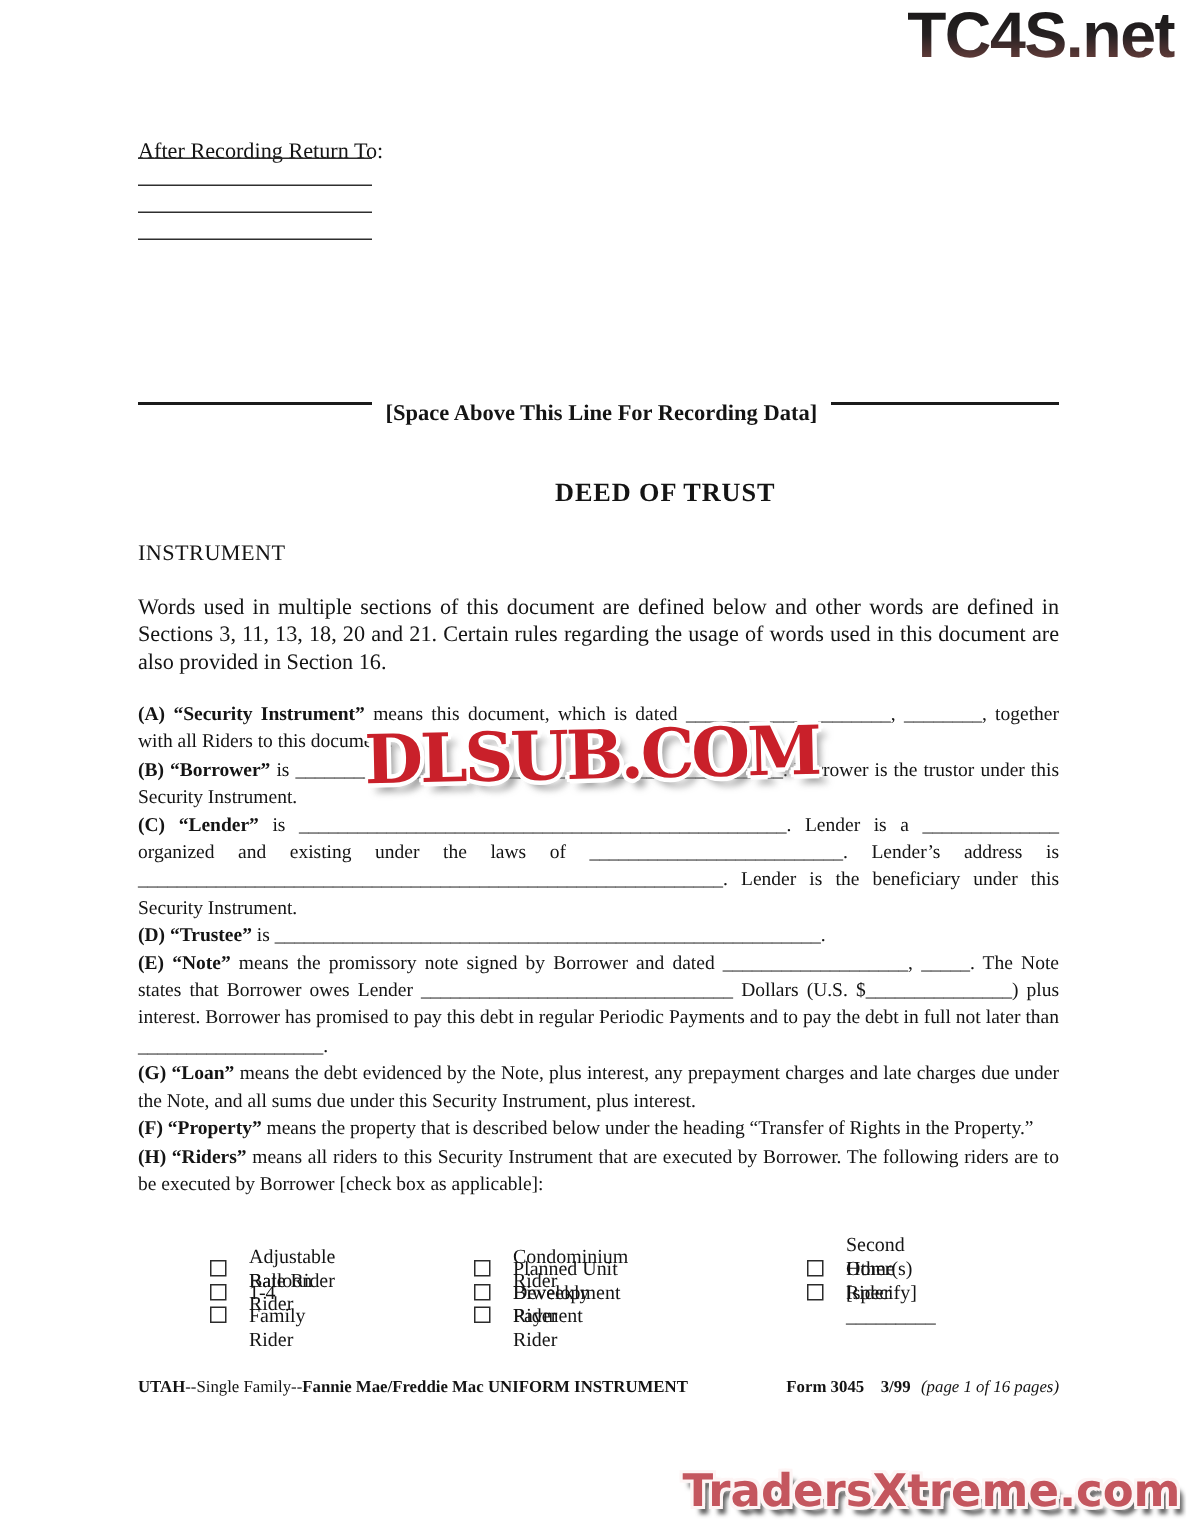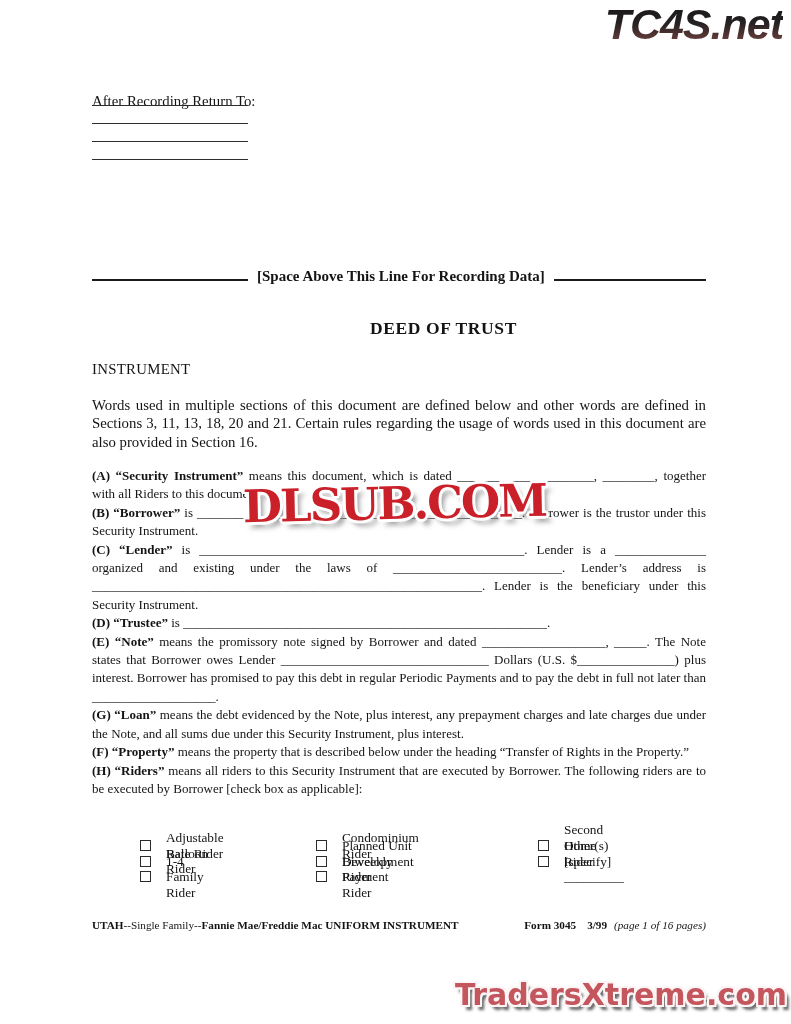--- a/index.html
+++ b/index.html
@@ -6,21 +6,21 @@
   .page{
     position:relative;width:791px;height:1024px;background:#ffffff;
     overflow:hidden;font-family:"Liberation Serif",serif;color:#141414;
   }
   
   .wm-tc4s{
     position:absolute;top:0px;right:8px;
     font-family:"Liberation Sans",sans-serif;font-weight:bold;
     font-size:43px;letter-spacing:-1px;
     background:linear-gradient(180deg,#151515 0%,#262122 48%,#5e3a38 78%,#a08684 100%);
-    -webkit-background-clip:text;background-clip:text;color:transparent;font-style:italic;
+    -webkit-background-clip:text;background-clip:text;color:transparent;
   }
   .wm-dlsub{
     position:absolute;left:243px;top:477px;
     font-family:"DejaVu Serif",serif;font-weight:bold;
     font-size:45px;letter-spacing:-2px;color:#c9202a;
     transform:rotate(-1.2deg);white-space:nowrap;
     text-shadow:
       -2px -2px 0 #fff,2px -2px 0 #fff,-2px 2px 0 #fff,2px 2px 0 #fff,
       -3px 0 0 #fff,3px 0 0 #fff,0 -3px 0 #fff,0 3px 0 #fff,
       5px 6px 5px rgba(130,130,130,.75);
@@ -31,21 +31,21 @@
     font-size:30px;letter-spacing:0px;color:#c4565e;white-space:nowrap;
     text-shadow:
       -2px -2px 0 #fdf5f5,2px -2px 0 #fdf5f5,-2px 2px 0 #fdf5f5,2px 2px 0 #fdf5f5,
       -2px 0 0 #fdf5f5,2px 0 0 #fdf5f5,0 -2px 0 #fdf5f5,0 2px 0 #fdf5f5,
       4px 5px 3px rgba(70,70,70,.85);
   }
   
   .return-label{position:absolute;left:92px;top:93px;font-size:14.8px;}
   .blank-line{position:absolute;left:92px;width:156px;height:0;border-bottom:1.6px solid #2e2e2e;}
   
-  .recline{position:absolute;left:92px;top:268px;width:614px;display:flex;align-items:flex-end;}
+  .recline{position:absolute;left:92px;top:268px;width:614px;display:flex;align-items:flex-start;}
   .recline .rule{height:2px;background:#1b1b1b;margin-bottom:4px;}
   .recline .rule.left{width:156px;}
   .recline .rule.right{flex:1;}
   .recline .rectext{font-weight:bold;font-size:15px;padding:0 9px;white-space:nowrap;}
   
   .doc-title{position:absolute;left:0;top:318px;width:100%;text-align:center;
     font-weight:bold;font-size:17.5px;letter-spacing:.6px;margin-left:48px;}
   .defs-heading{position:absolute;left:92px;top:361px;font-size:14.8px;letter-spacing:.3px;}
   
   .intro{position:absolute;left:92px;top:396px;width:614px;

